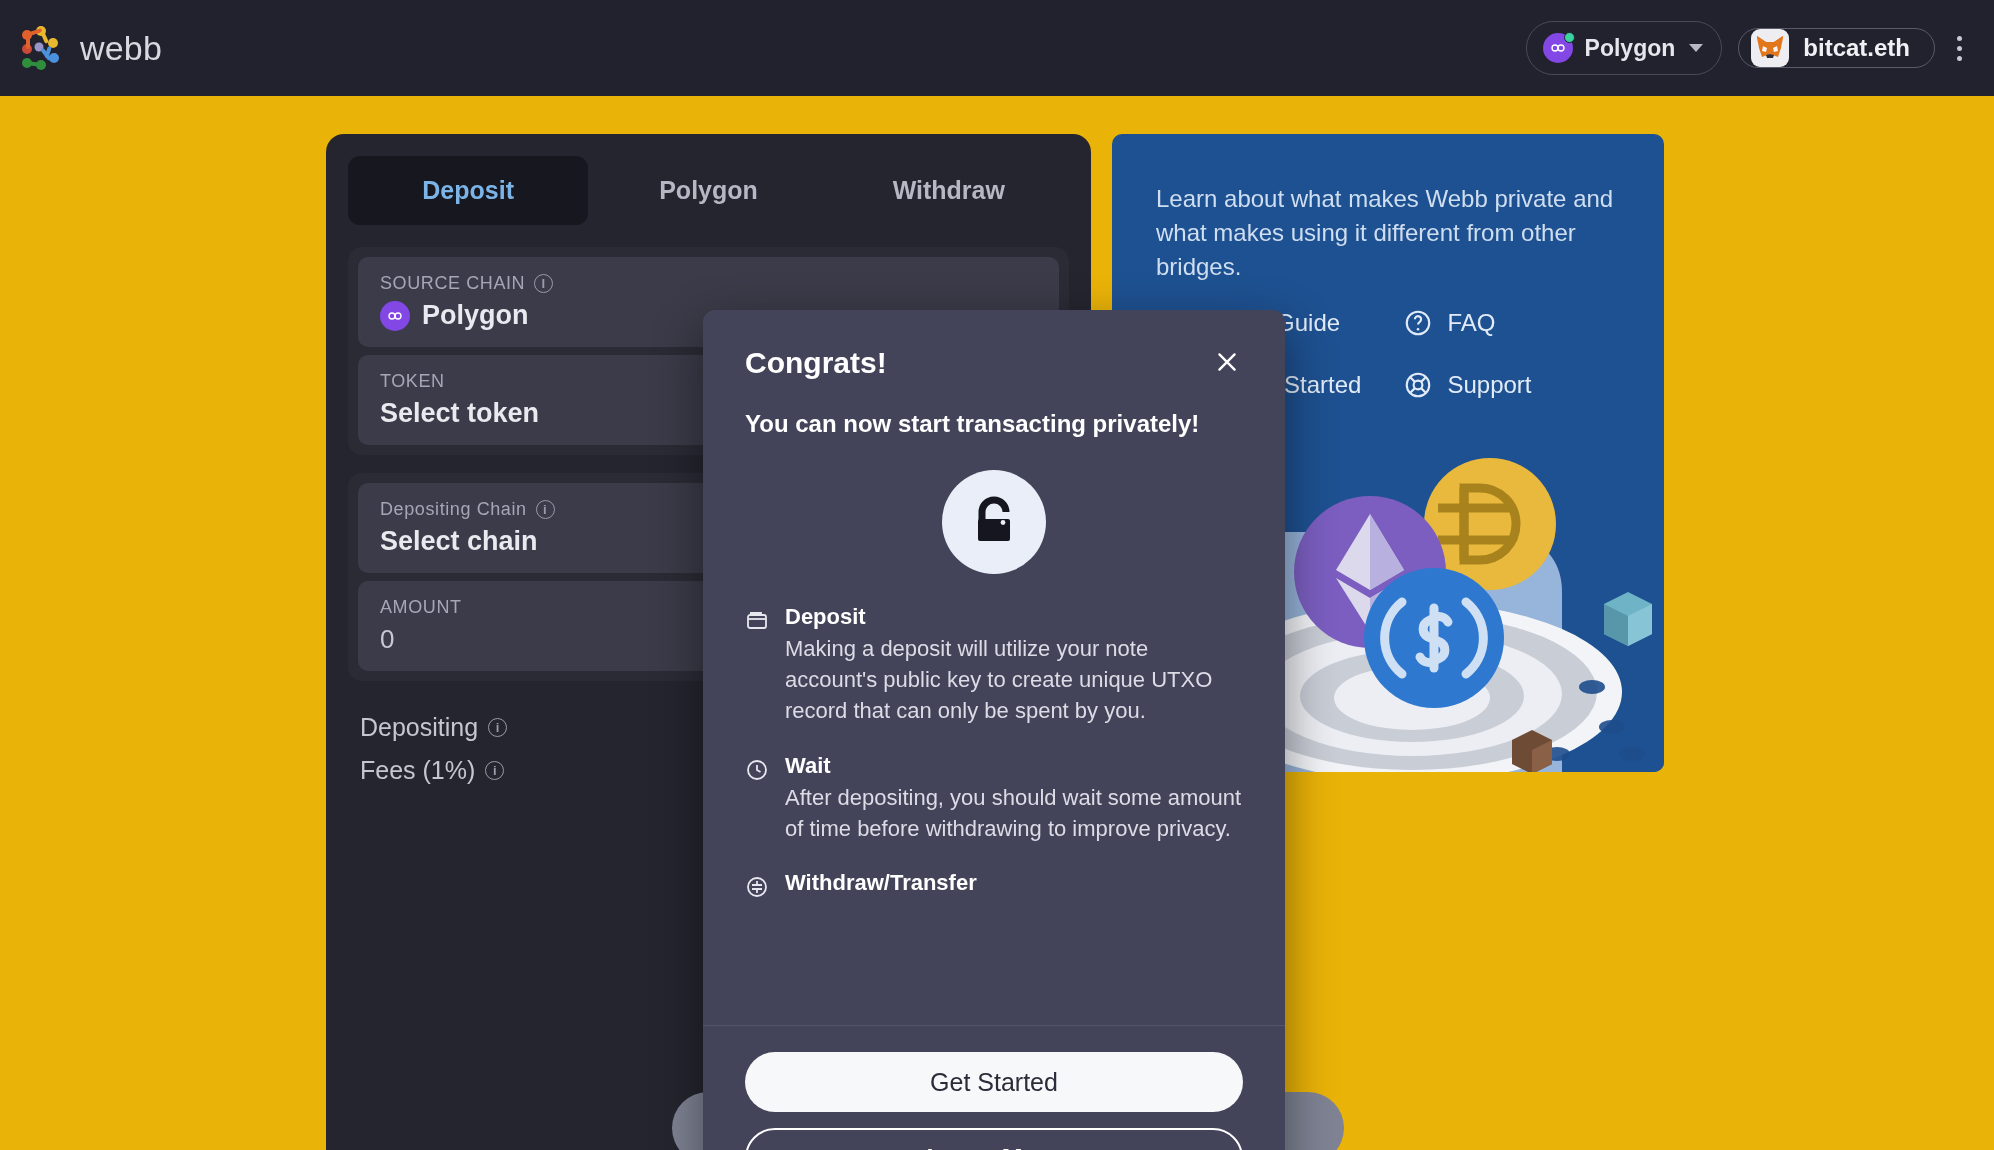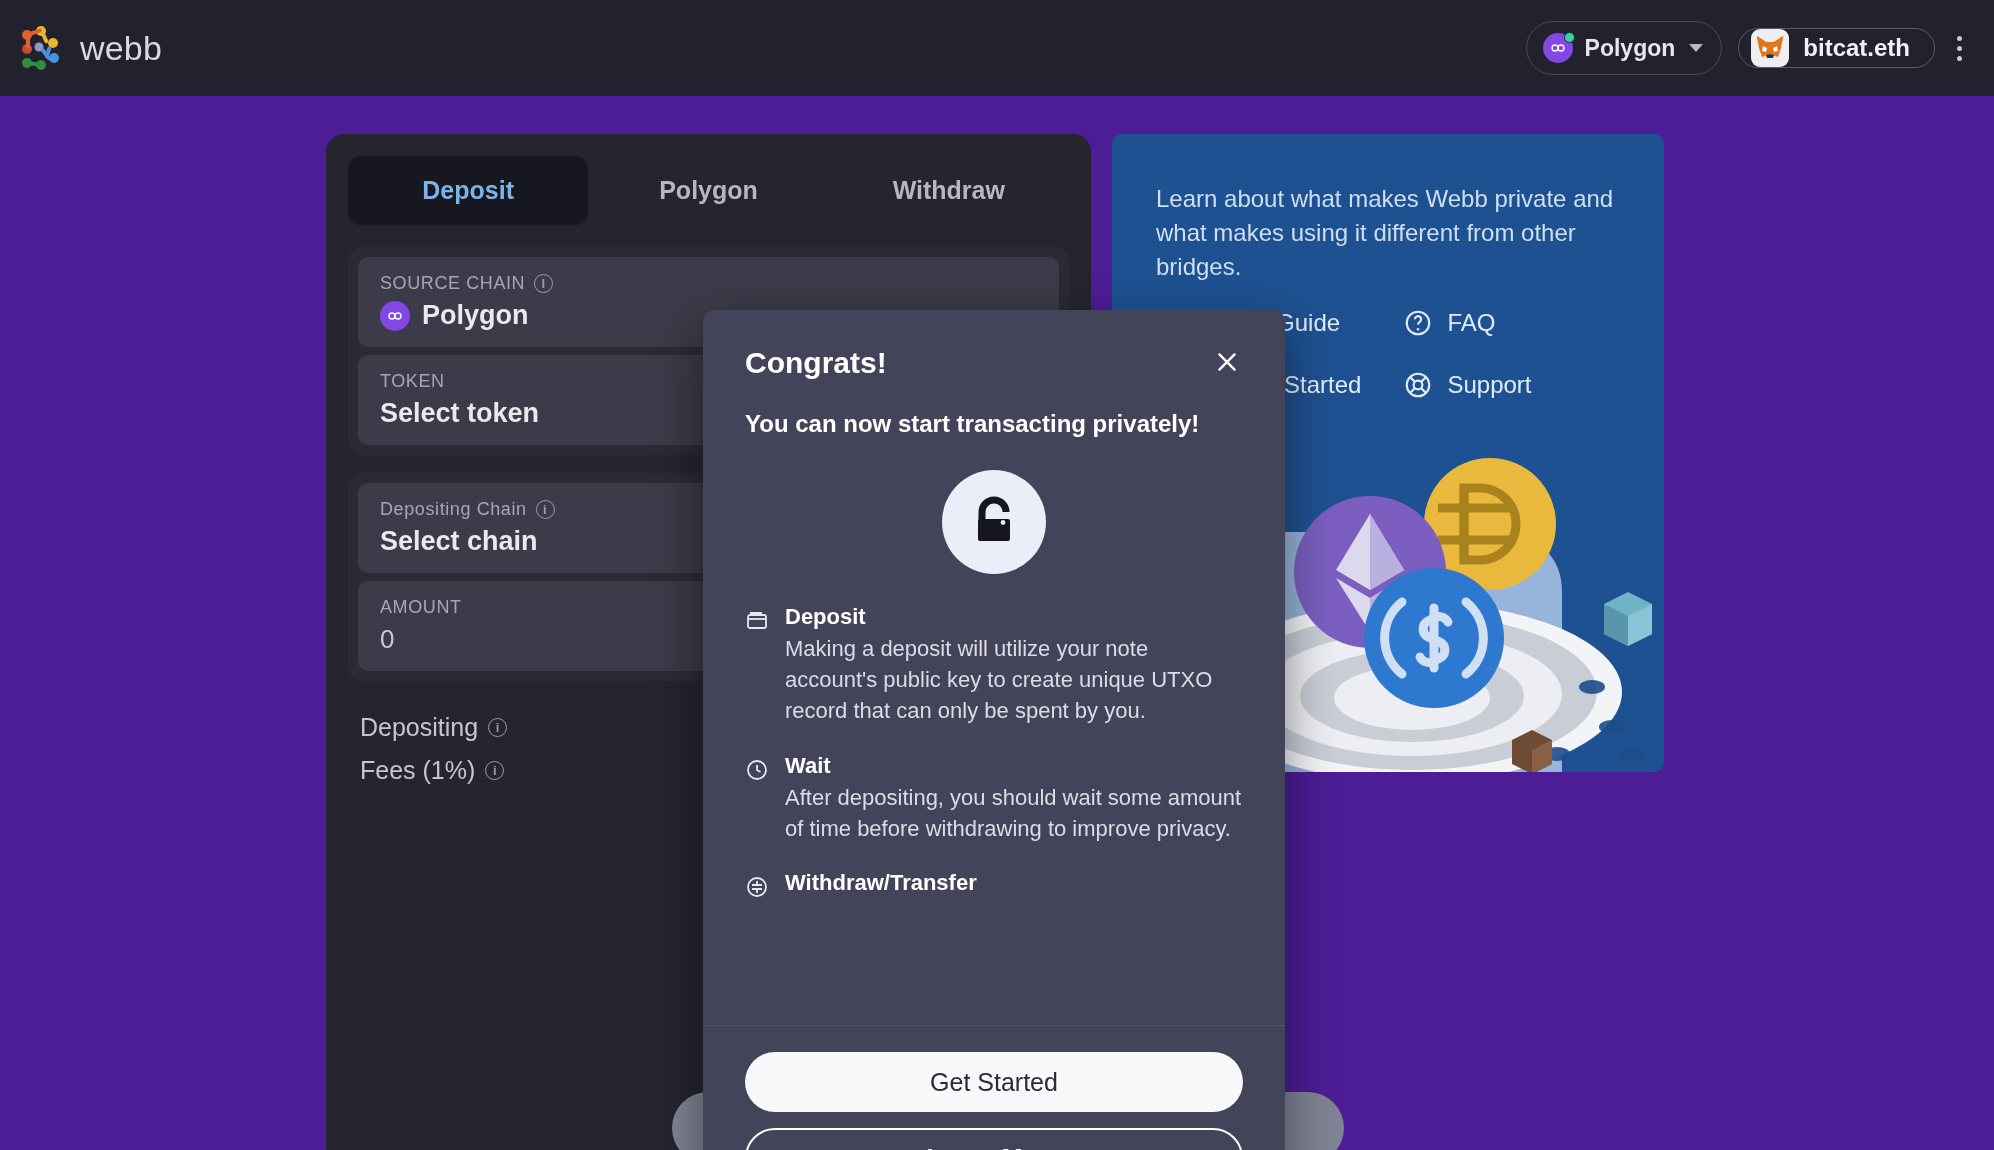--- a/index.html
+++ b/index.html
@@ -2,21 +2,21 @@
 <html><head>
 <meta charset="utf-8">
 <style>
   * { box-sizing: border-box; margin: 0; padding: 0; }
   html, body {
     width: 1994px; height: 1150px;
     background: #151520;
     font-family: "Liberation Sans", sans-serif;
     overflow: hidden;
   }
-  .app { position: relative; width: 1994px; height: 1150px; background: #4c1d95; }
+  .app { position: relative; width: 1994px; height: 1150px; background: #eab308; }
 
   
   .header {
     position: absolute; top: 0; left: 0; width: 1994px; height: 96px;
     background: #22222e; display: flex; align-items: center;
     padding: 0 26px 0 18px;
   }
   .brand { display: flex; align-items: center; gap: 14px; }
   .brand-mark { width: 48px; height: 48px; position: relative; }
   .brand-name { font-size: 34px; font-weight: 500; color: #d8d8df; letter-spacing: .2px; }

